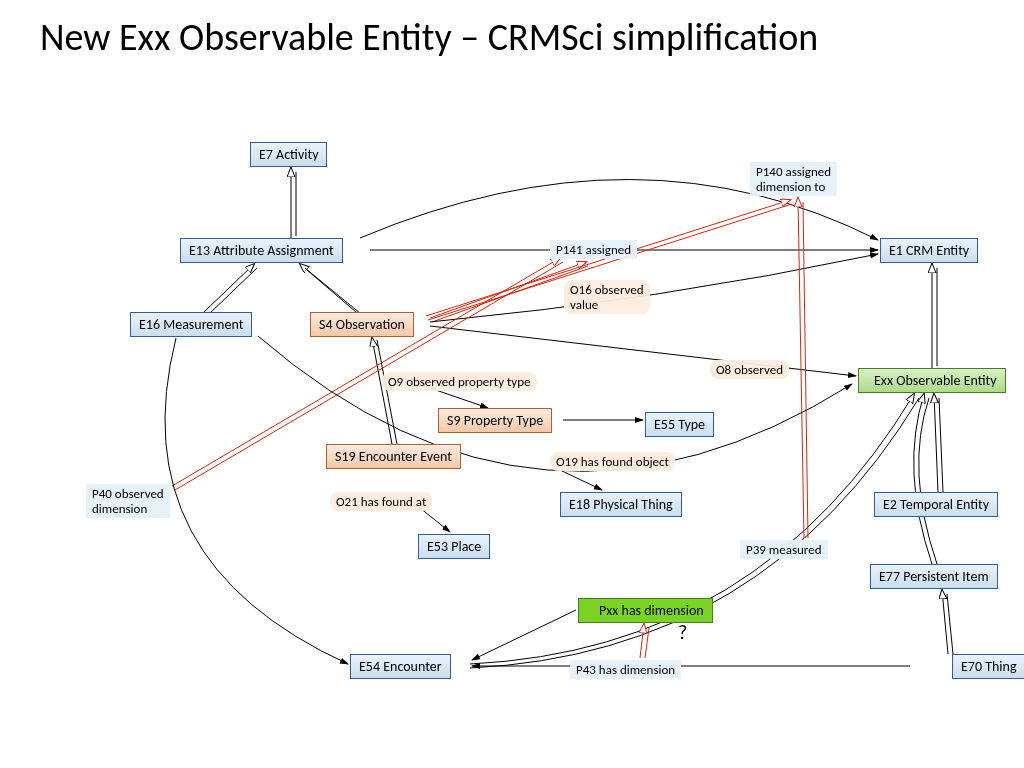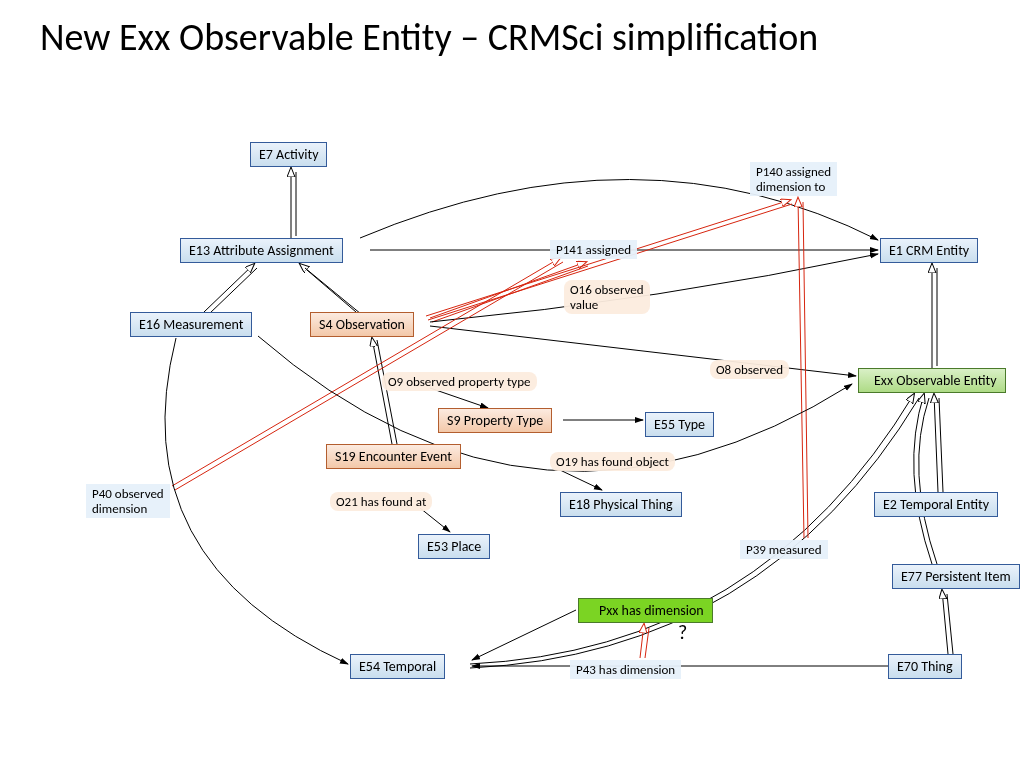--- a/index.html
+++ b/index.html
@@ -153,26 +153,26 @@
 
 <div class="node" style="left:250px;top:142px;">E7 Activity</div>
 <div class="node" style="left:180px;top:238px;">E13 Attribute Assignment</div>
 <div class="node" style="left:130px;top:312px;">E16 Measurement</div>
 <div class="node orange" style="left:310px;top:312px;">S4 Observation</div>
 <div class="node orange" style="left:438px;top:408px;">S9 Property Type</div>
 <div class="node" style="left:645px;top:412px;">E55 Type</div>
 <div class="node orange" style="left:326px;top:444px;">S19 Encounter Event</div>
 <div class="node" style="left:418px;top:534px;">E53 Place</div>
 <div class="node" style="left:560px;top:492px;">E18 Physical Thing</div>
-<div class="node" style="left:350px;top:654px;">E54 Temporal</div>
+<div class="node" style="left:350px;top:654px;">E54 Encounter</div>
 <div class="node" style="left:880px;top:238px;">E1 CRM Entity</div>
 <div class="node green" style="left:858px;top:368px;">Exx Observable Entity</div>
 <div class="node" style="left:874px;top:492px;">E2 Temporal Entity</div>
-<div class="node" style="left:870px;top:564px;margin-left:22px;">E77 Persistent Item</div>
-<div class="node" style="left:888px;top:654px;">E70 Thing</div>
+<div class="node" style="left:870px;top:564px;">E77 Persistent Item</div>
+<div class="node" style="left:952px;top:654px;">E70 Thing</div>
 <div class="node bright-green" style="left:578px;top:598px;">Pxx  has dimension</div>
 
 <div class="label" style="left:750px;top:162px;white-space:pre;">P140 assigned
 dimension to</div>
 <div class="label" style="left:550px;top:240px;">P141 assigned</div>
 <div class="label orange-bg" style="left:564px;top:280px;white-space:pre;">O16 observed
 value</div>
 <div class="label orange-bg" style="left:710px;top:360px;">O8 observed</div>
 <div class="label orange-bg" style="left:382px;top:372px;">O9 observed property type</div>
 <div class="label orange-bg" style="left:550px;top:452px;">O19 has found object</div>

